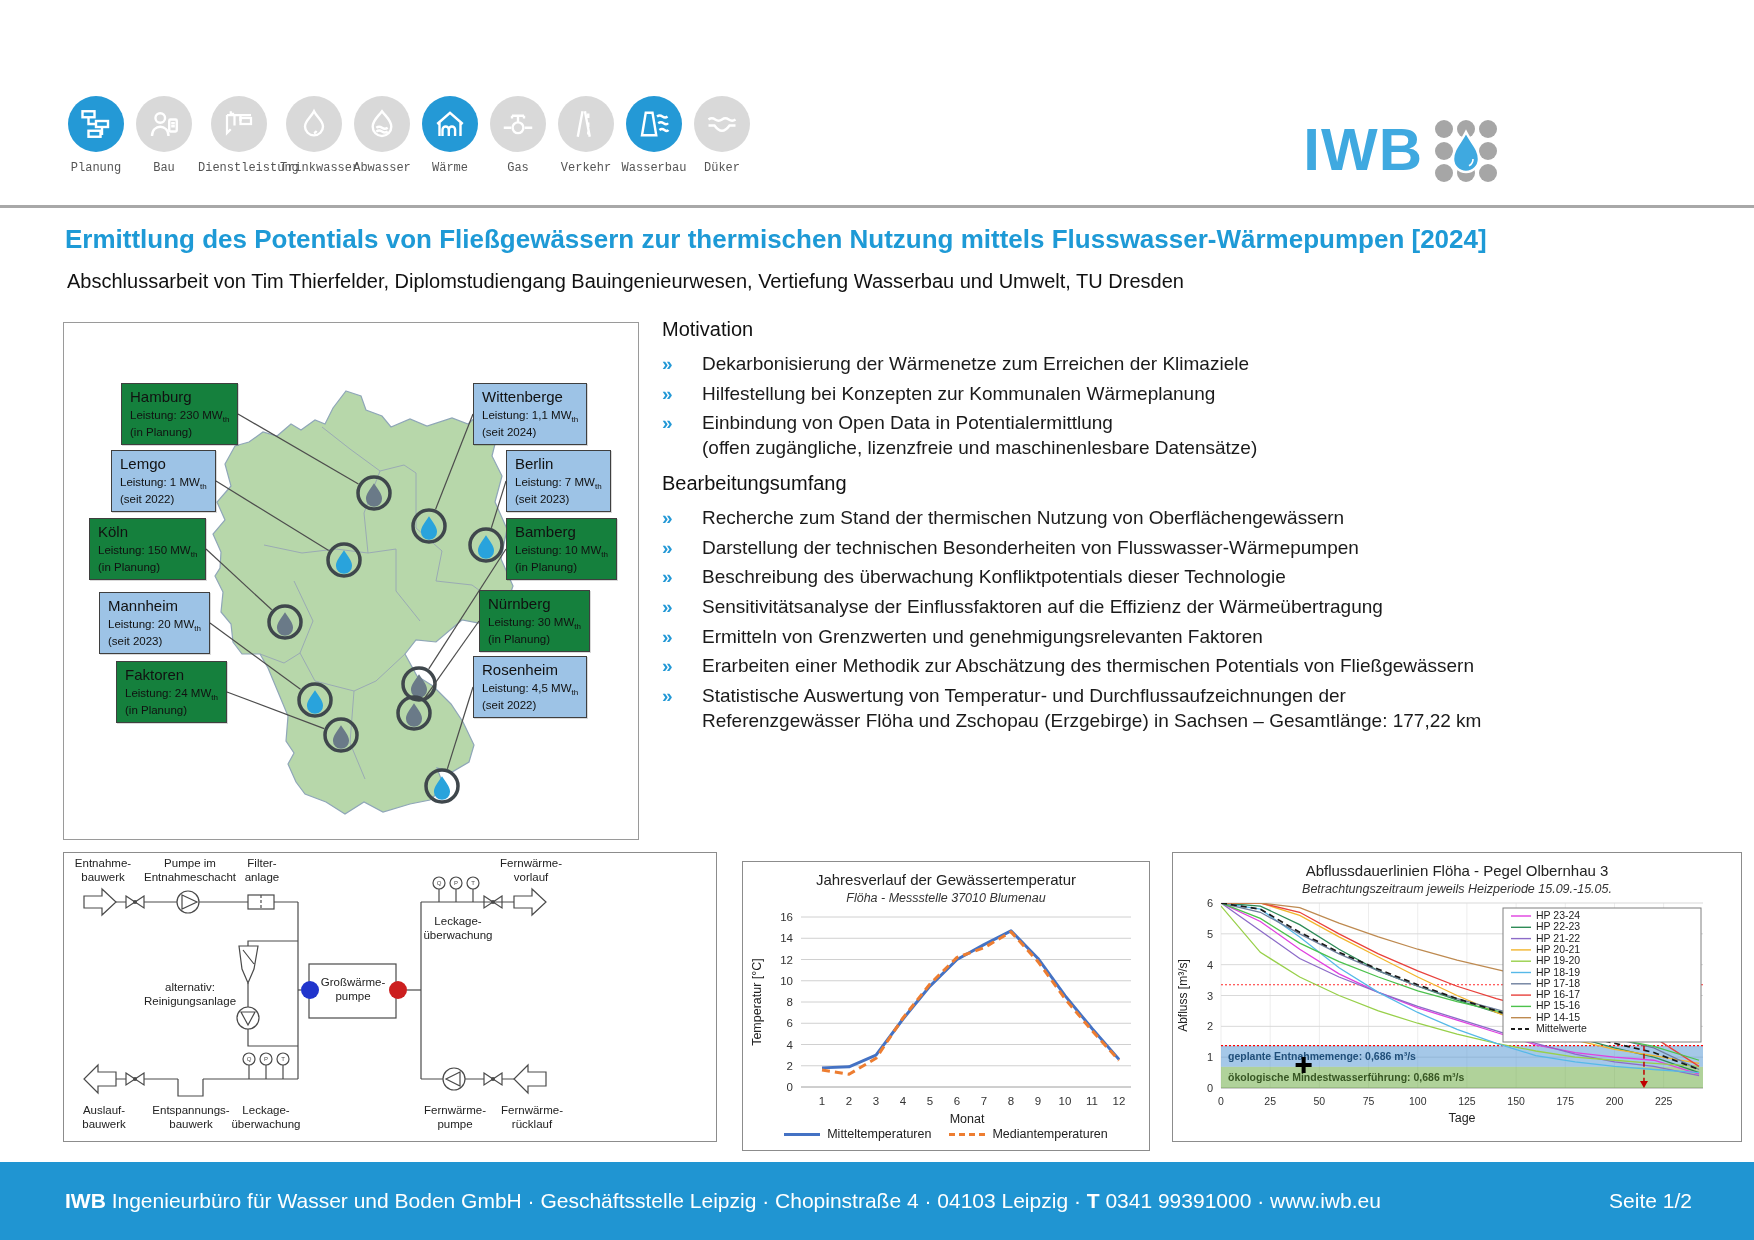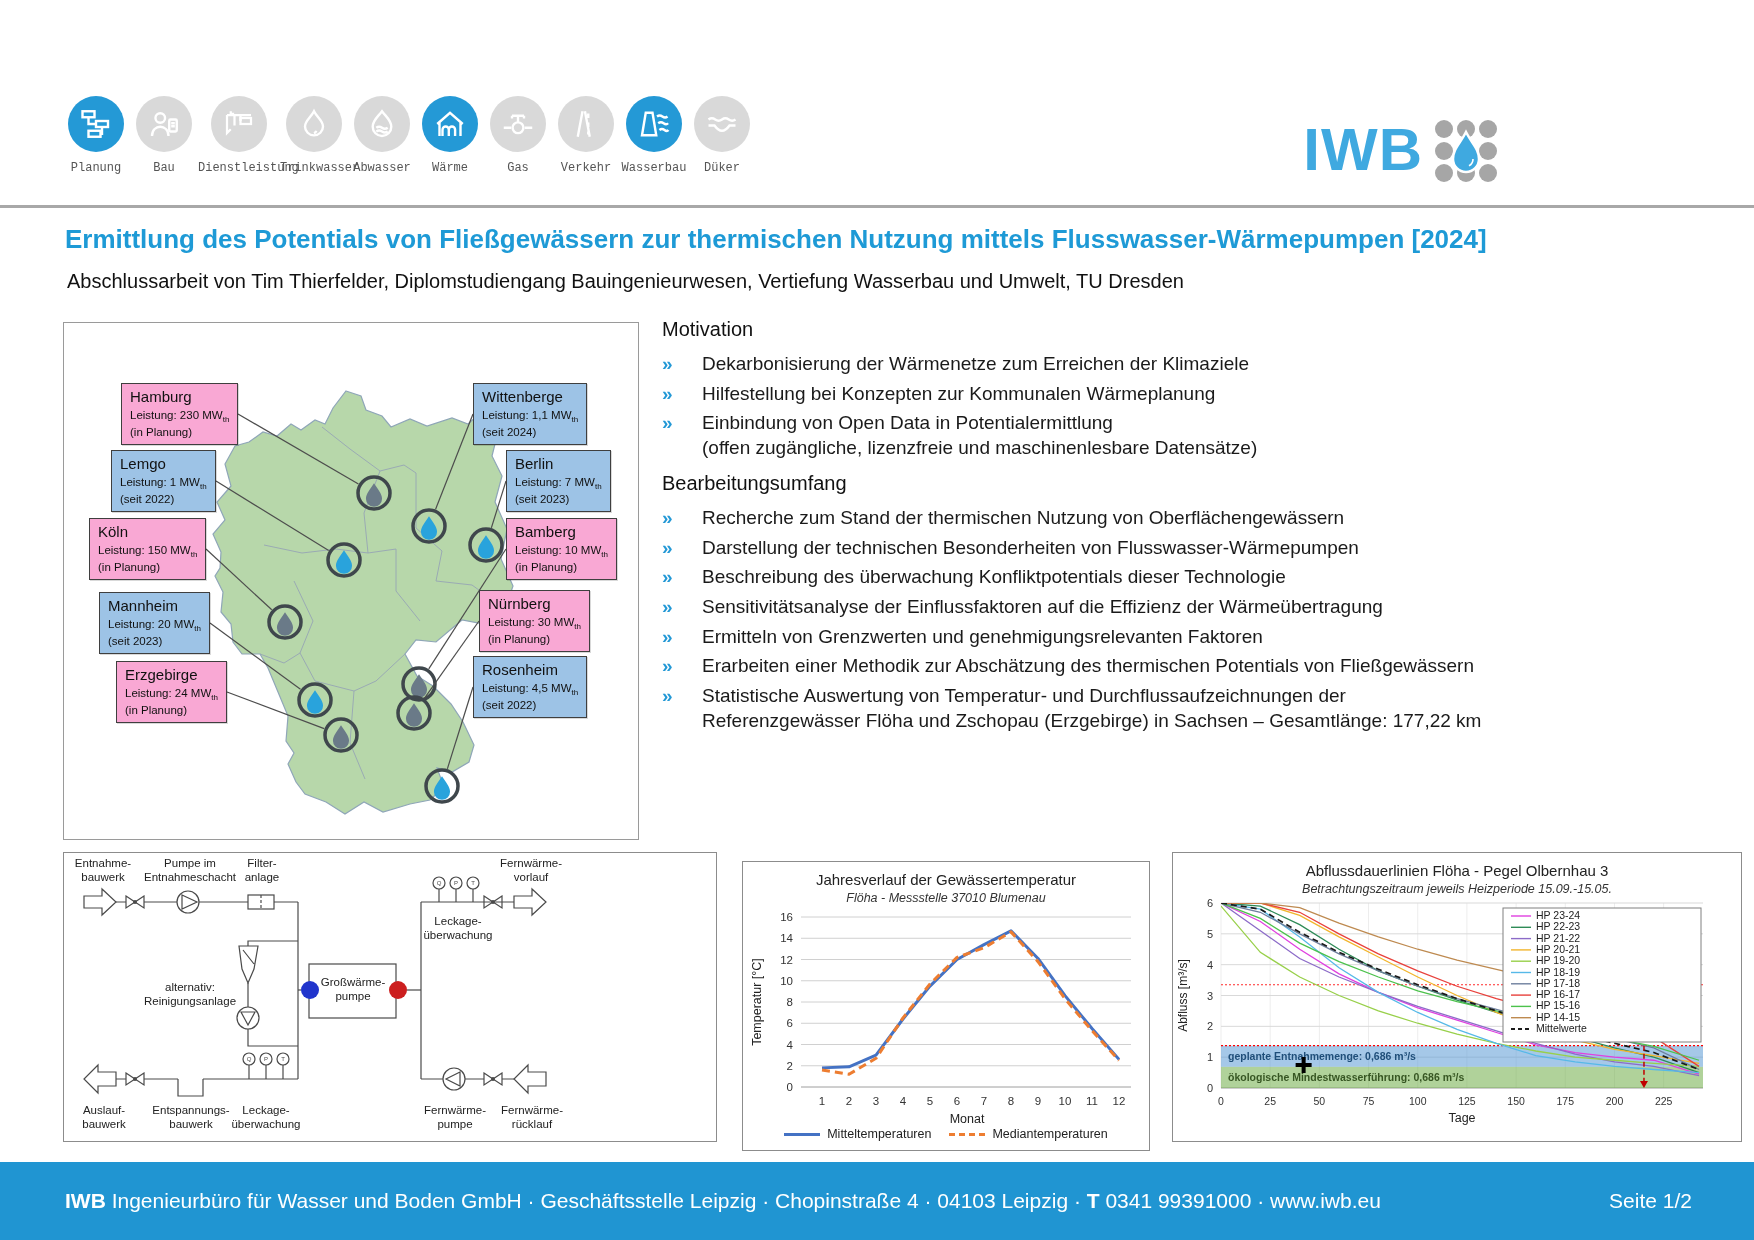--- a/index.html
+++ b/index.html
@@ -19,21 +19,21 @@
   .logo-mark{width:66px;height:64px;margin-left:10px;}
   
   .doc-title{position:absolute;left:65px;top:224px;width:1620px;font-size:26px;font-weight:bold;color:#1e9ad6;}
   .doc-subtitle{position:absolute;left:67px;top:270px;width:1500px;font-size:20px;color:#111;}
   
   .map-panel{position:absolute;left:63px;top:322px;width:574px;height:516px;background:#fff;border:1px solid #9a9a9a;}
   .map-title{position:absolute;left:0;top:14px;width:100%;text-align:center;font-size:17px;font-weight:bold;color:#1f4e79;}
   .map-svg{position:absolute;left:0;top:0;width:574px;height:516px;}
   .city-box{position:absolute;border:1.5px solid #3f3f3f;padding:4px 8px 5px 8px;font-size:11.5px;line-height:1.25;color:#111;box-shadow:1px 1px 0 rgba(0,0,0,.15);}
   .city-box .cname{font-size:15px;margin-bottom:1px;}
-  .city-box.planned{background:#f9a8d4;}
+  .city-box.planned{background:#15803d;}
   .city-box.active{background:#9dc3e6;}
   sub.u{font-size:8px;}
   
   .sec-head{position:absolute;left:662px;font-size:20px;color:#111;}
   .blist{position:absolute;left:662px;width:1050px;}
   .bitem{display:flex;margin-bottom:5px;}
   .bmark{color:#2499d6;font-weight:bold;font-size:19px;width:40px;flex:0 0 40px;line-height:1.3;}
   .btext{font-size:19px;line-height:1.3;white-space:pre-line;}
   
   .panel{position:absolute;top:852px;height:288px;background:#fff;border:1px solid #8c8c8c;}
@@ -281,21 +281,21 @@
           <div class="cname">Mannheim</div>
           <div><span>Leistung: 20 MW</span><sub class="u">th</sub></div>
           <div>(seit 2023)</div>
         </div>
         <div class="city-box planned" style="left: 415px; top: 267px;">
           <div class="cname">Nürnberg</div>
           <div><span>Leistung: 30 MW</span><sub class="u">th</sub></div>
           <div>(in Planung)</div>
         </div>
         <div class="city-box planned" style="left: 52px; top: 338px;">
-          <div class="cname">Erzgebirge</div>
+          <div class="cname">Faktoren</div>
           <div><span>Leistung: 24 MW</span><sub class="u">th</sub></div>
           <div>(in Planung)</div>
         </div>
         <div class="city-box active" style="left: 409px; top: 333px;">
           <div class="cname">Rosenheim</div>
           <div><span>Leistung: 4,5 MW</span><sub class="u">th</sub></div>
           <div>(seit 2022)</div>
         </div>
       </div>
   </div>

